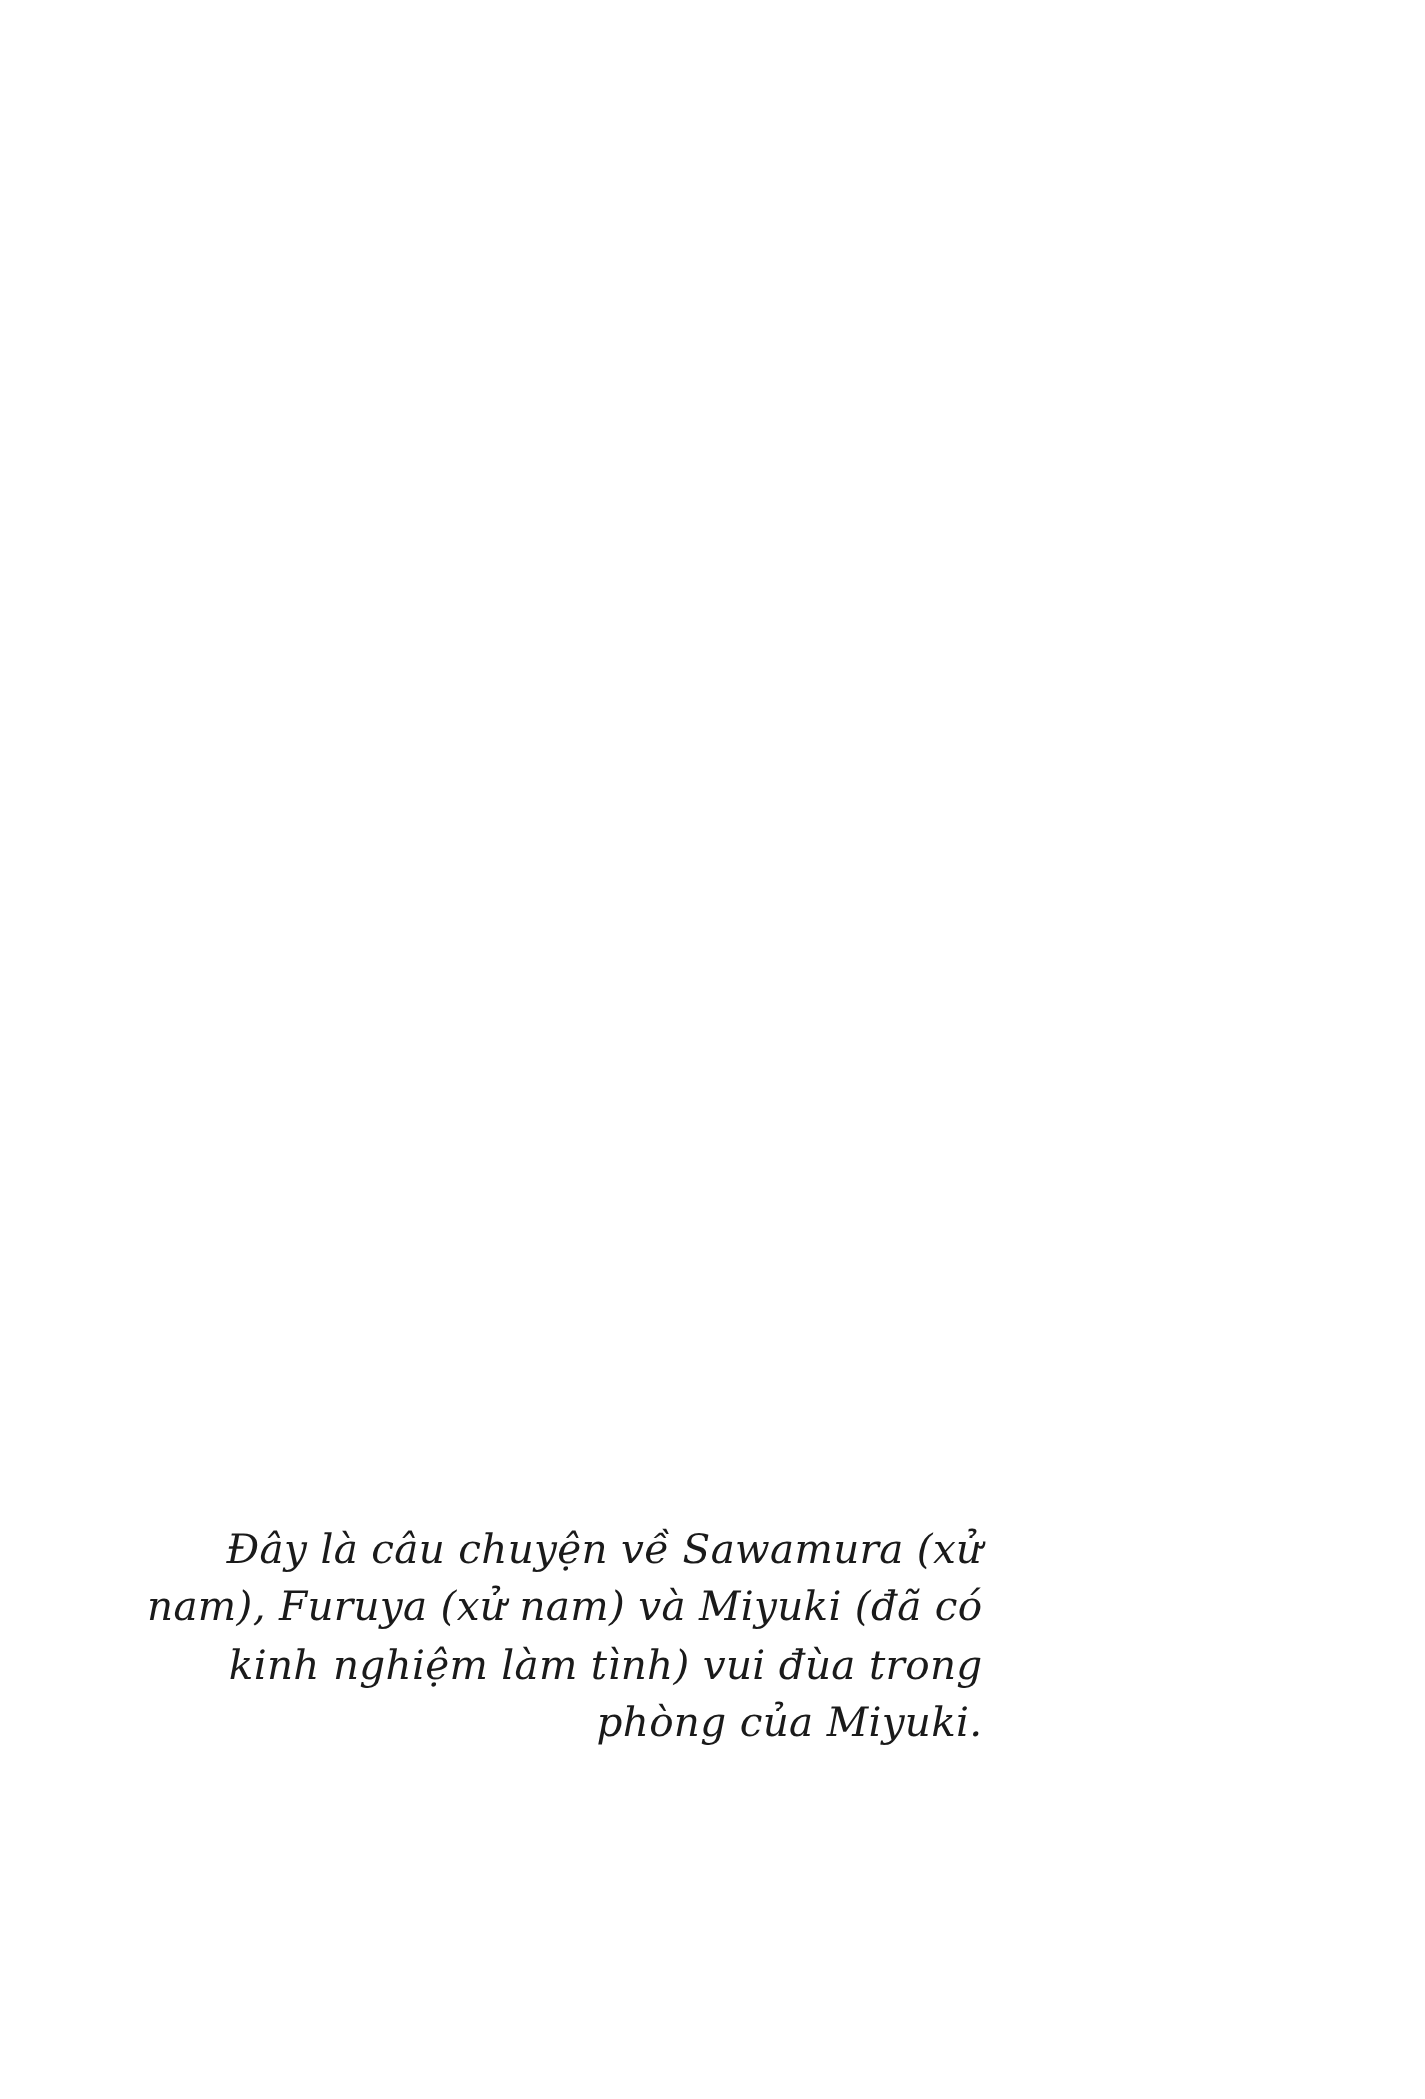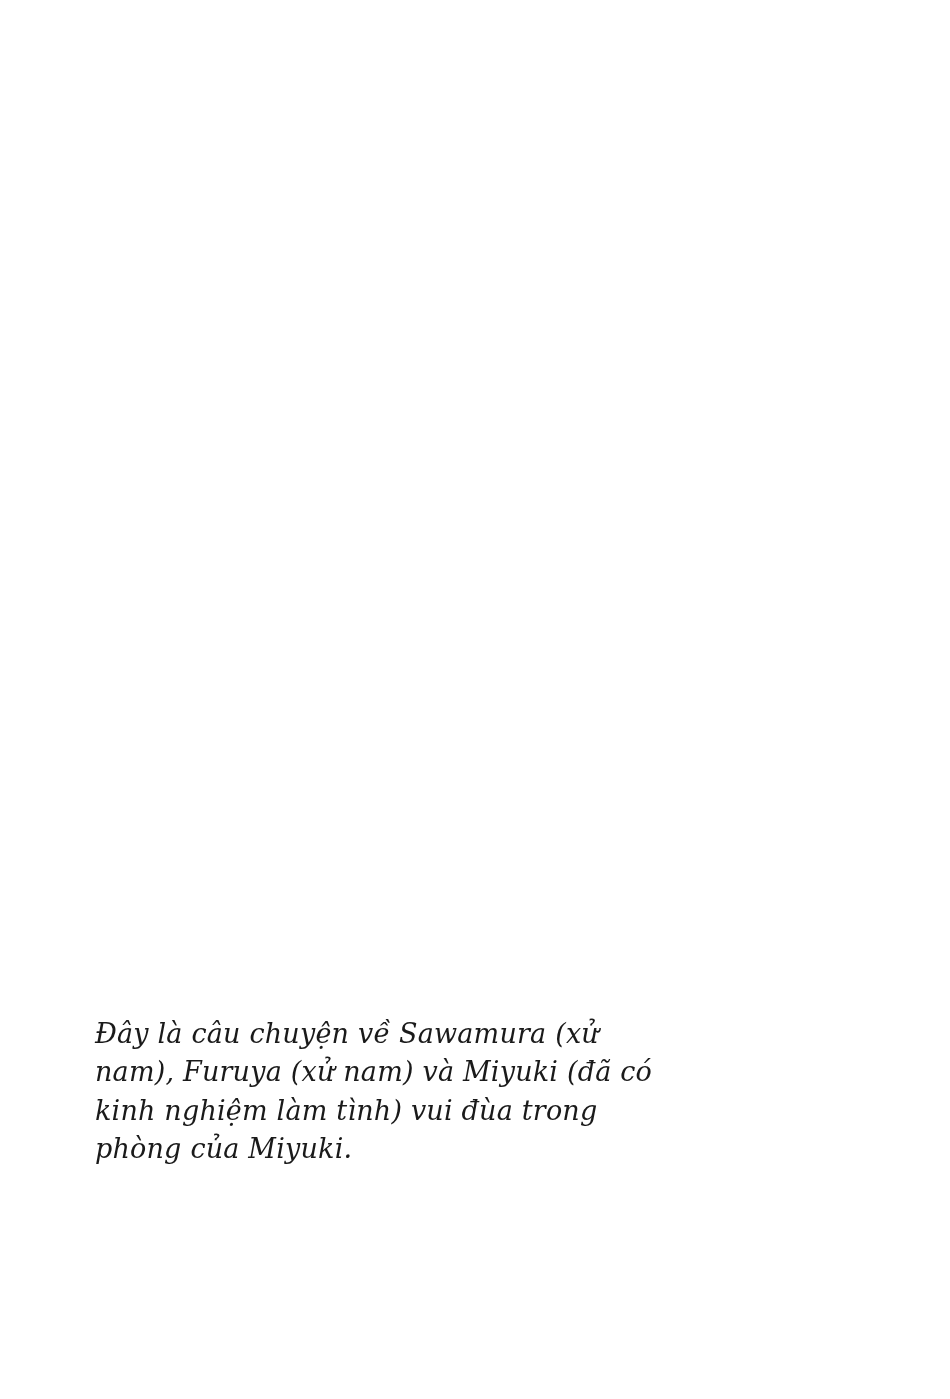--- a/index.html
+++ b/index.html
@@ -17,21 +17,21 @@
   .page {
     position: absolute;
     inset: 0;
     background: #ffffff;
   }
   .caption-block {
     position: absolute;
     left: 95px;
     top: 1015px;
     width: 560px;
-    text-align: left;
+    text-align: right;
     color: #1a1a1a;
     font-family: "DejaVu Serif", serif;
     font-size: 27px;
     line-height: 1.42;
     letter-spacing: 0.2px;
     font-style: italic;
     white-space: pre-line;
   }
 </style>
 </head>

